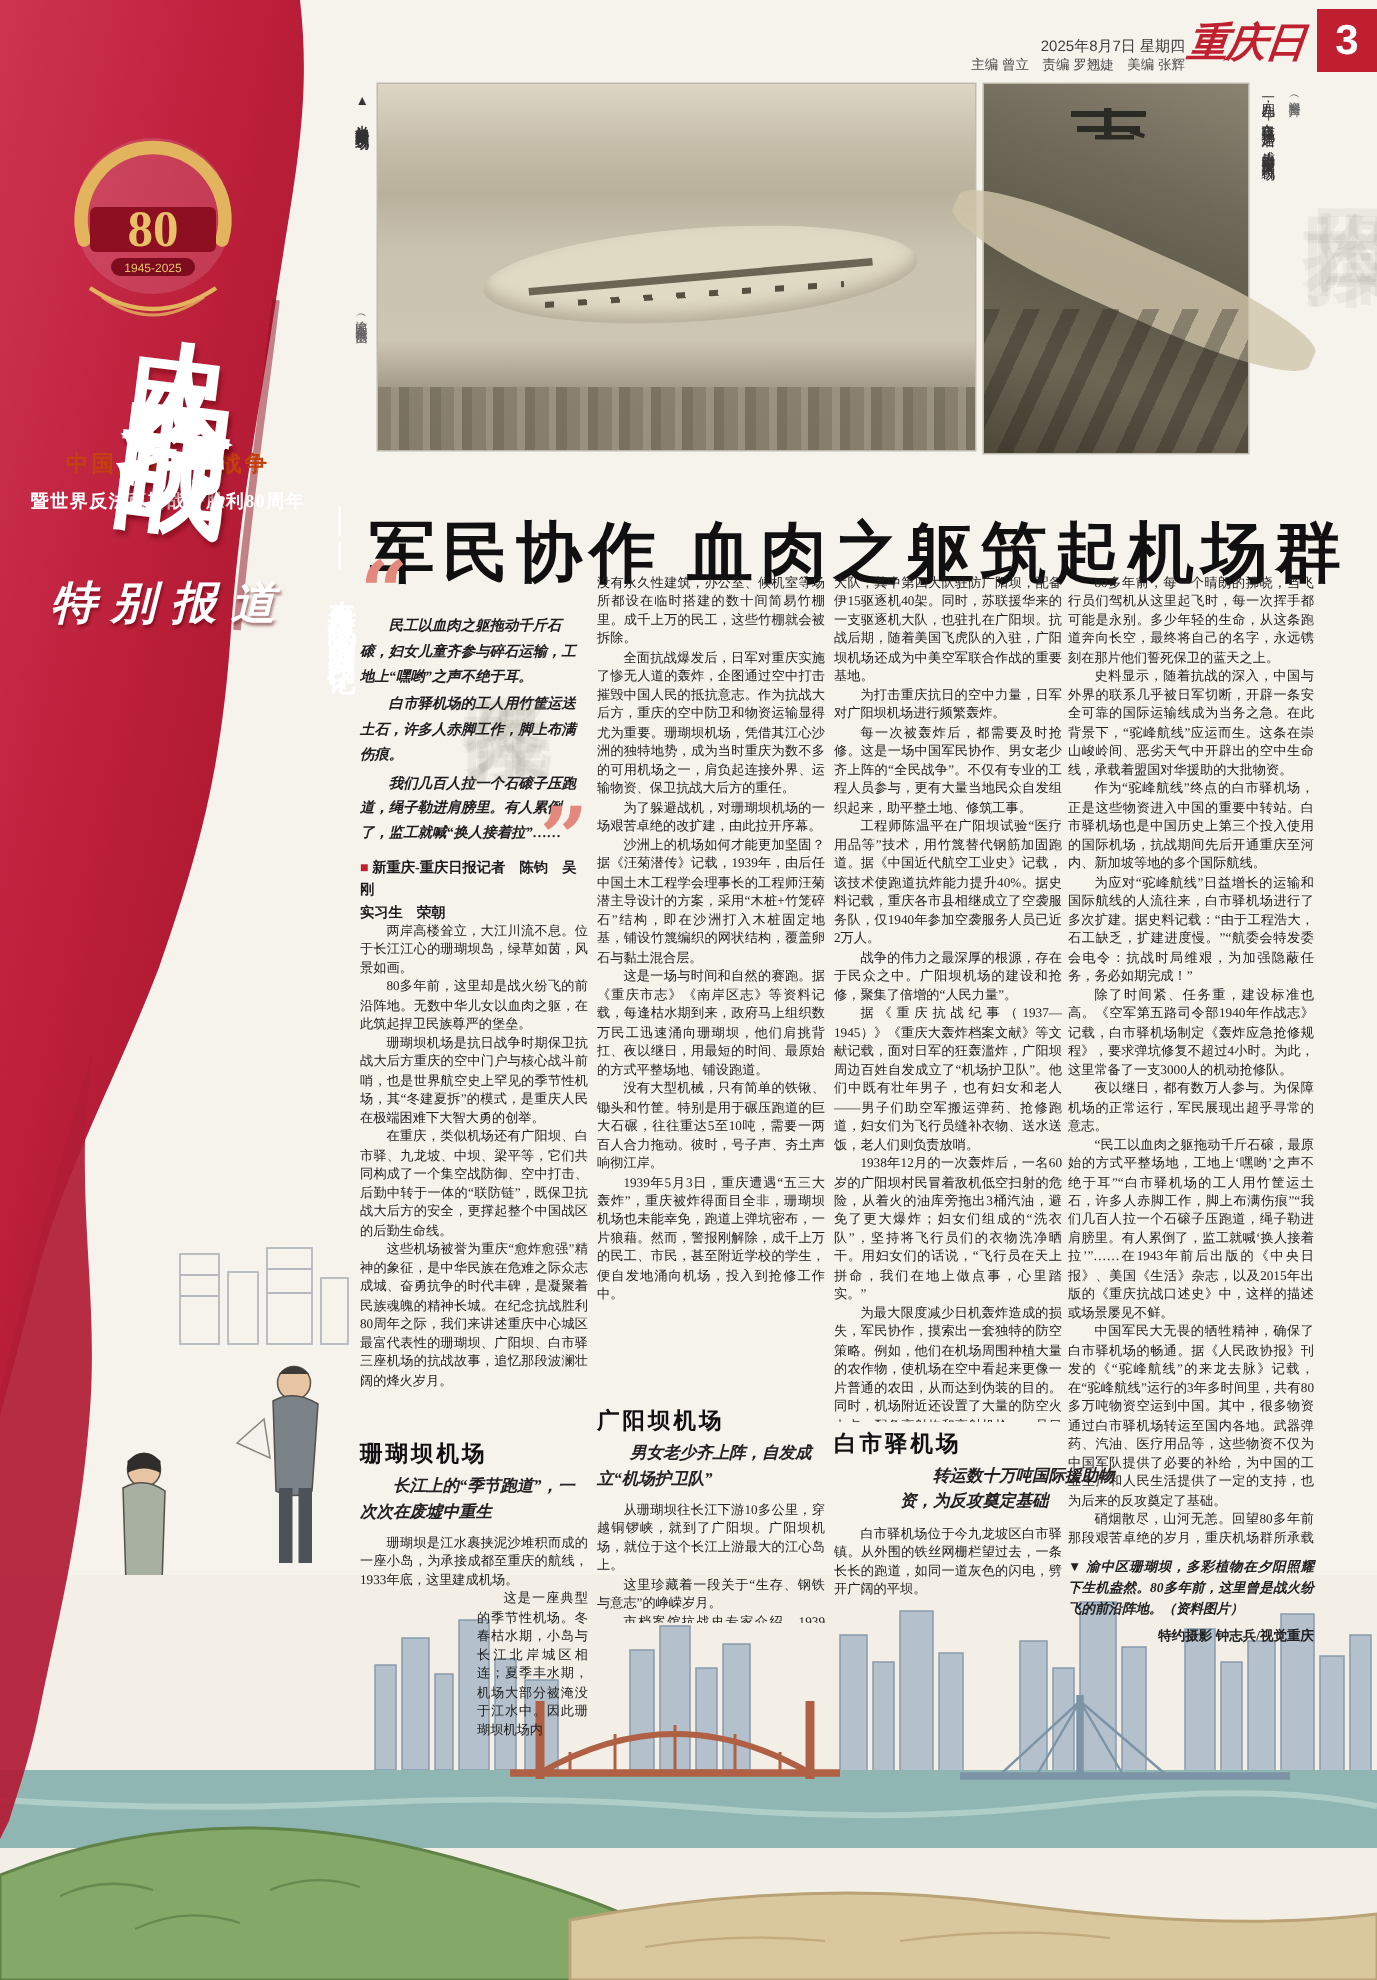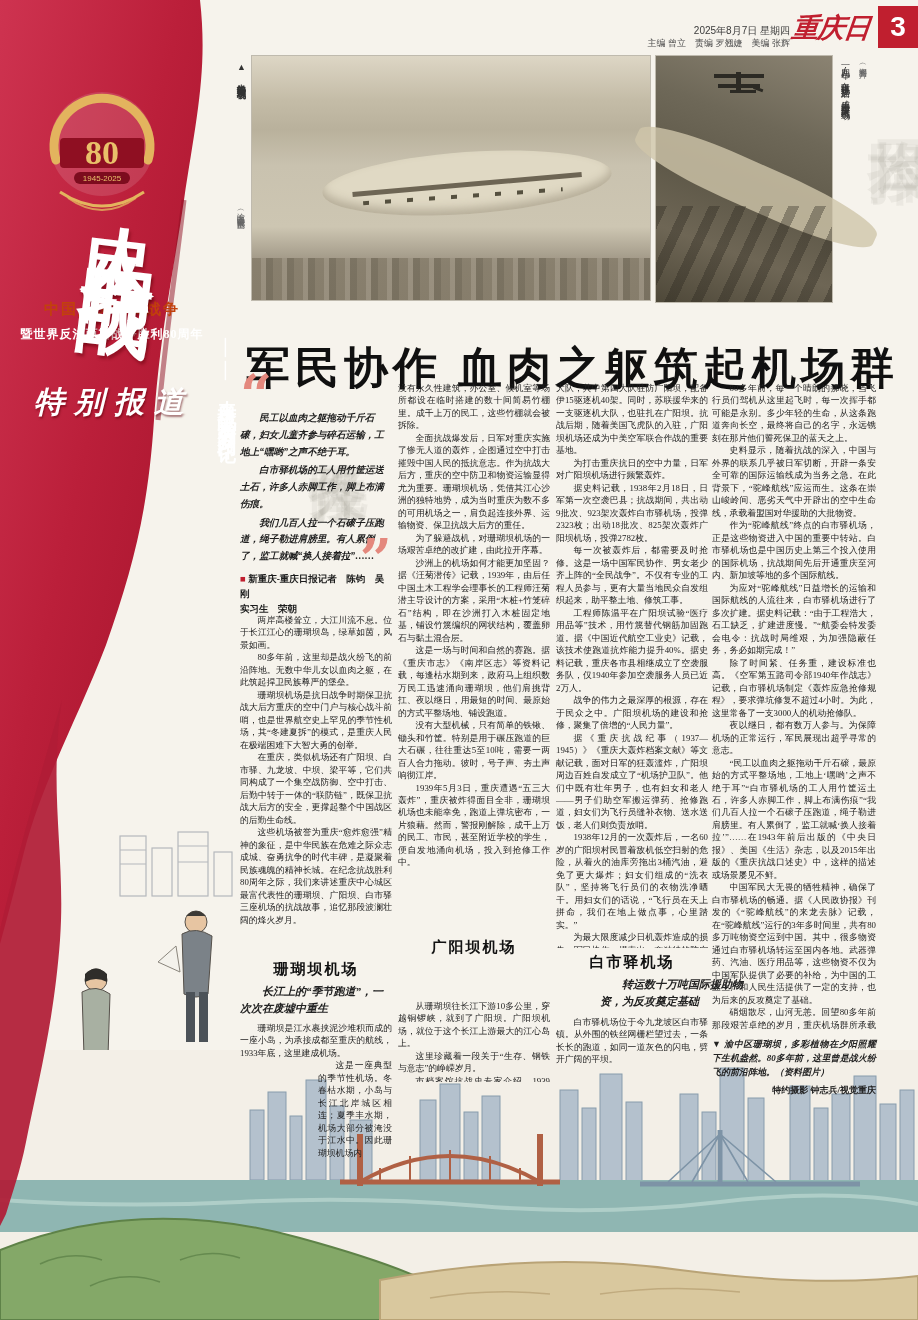--- a/index.html
+++ b/index.html
@@ -64,21 +64,21 @@
   .qmark{color:#e4887d;font-size:56px;line-height:30px;font-family:"DejaVu Serif",serif;font-weight:900;}
   .qmark.close{position:absolute;right:0;bottom:-8px;}
   .quote-box p{margin:0 0 2px 0;font-size:9.6px;font-weight:700;line-height:1.75;
                text-indent:2em;color:#1e1e1e;font-style:italic;}
   .byline{position:absolute;left:240px;top:572px;width:152px;z-index:3;
           font-size:9.5px;font-weight:700;color:#1c1c1c;line-height:1.6;}
   .byline .sq{color:#c01f2f;}
   
   .colblock{position:absolute;z-index:3;overflow:hidden;text-align:justify;}
   .colblock p{margin:0;font-size:8.8px;line-height:1.42;text-indent:2em;color:#222;}
-  .sec-title{position:absolute;z-index:3;width:152px;text-align:center;
+  .sec-title{position:absolute;z-index:3;width:152px;
              font-size:15px;font-weight:900;color:#111;letter-spacing:2px;}
   .sec-sub{position:absolute;z-index:3;width:152px;font-size:11px;font-weight:700;
            font-style:italic;color:#222;line-height:1.5;text-align:left;text-indent:2em;}
   .wrap-spacer{float:left;width:78px;height:130px;}
   .photo-cap{position:absolute;left:712px;top:1038px;width:164px;z-index:3;
              font-size:9px;font-weight:700;font-style:italic;color:#222;line-height:1.55;text-align:justify;}
   .photo-credit{margin-top:4px;text-align:right;font-style:normal;}
   
   #people-illo{position:absolute;left:0;top:830px;z-index:1;}
   #panorama{position:absolute;left:0;top:1050px;z-index:1;}
@@ -186,30 +186,30 @@
   <p style="text-indent:0;">没有永久性建筑，办公室、候机室等场所都设在临时搭建的数十间简易竹棚里。成千上万的民工，这些竹棚就会被拆除。</p>
   <p>全面抗战爆发后，日军对重庆实施了惨无人道的轰炸，企图通过空中打击摧毁中国人民的抵抗意志。作为抗战大后方，重庆的空中防卫和物资运输显得尤为重要。珊瑚坝机场，凭借其江心沙洲的独特地势，成为当时重庆为数不多的可用机场之一，肩负起连接外界、运输物资、保卫抗战大后方的重任。</p>
   <p>为了躲避战机，对珊瑚坝机场的一场艰苦卓绝的改扩建，由此拉开序幕。</p>
   <p>沙洲上的机场如何才能更加坚固？据《汪菊潜传》记载，1939年，由后任中国土木工程学会理事长的工程师汪菊潜主导设计的方案，采用“木桩+竹笼碎石”结构，即在沙洲打入木桩固定地基，铺设竹篾编织的网状结构，覆盖卵石与黏土混合层。</p>
   <p>这是一场与时间和自然的赛跑。据《重庆市志》《南岸区志》等资料记载，每逢枯水期到来，政府马上组织数万民工迅速涌向珊瑚坝，他们肩挑背扛、夜以继日，用最短的时间、最原始的方式平整场地、铺设跑道。</p>
   <p>没有大型机械，只有简单的铁锹、锄头和竹筐。特别是用于碾压跑道的巨大石碾，往往重达5至10吨，需要一两百人合力拖动。彼时，号子声、夯土声响彻江岸。</p>
   <p>1939年5月3日，重庆遭遇“五三大轰炸”，重庆被炸得面目全非，珊瑚坝机场也未能幸免，跑道上弹坑密布，一片狼藉。然而，警报刚解除，成千上万的民工、市民，甚至附近学校的学生，便自发地涌向机场，投入到抢修工作中。</p>
 
 </div>
 <div class="sec-title" style="left:398px;top:938px;">广阳坝机场</div>
+<div class="sec-sub" style="left:398px;top:961px;">男女老少齐上阵，自发成立“机场护卫队”</div>
 <div class="colblock" style="left:398px;top:1000px;width:152px;height:82px;">
   <p>从珊瑚坝往长江下游10多公里，穿越铜锣峡，就到了广阳坝。广阳坝机场，就位于这个长江上游最大的江心岛上。</p>
   <p>这里珍藏着一段关于“生存、钢铁与意志”的峥嵘岁月。</p>
   <p>市档案馆抗战史专家介绍，1939年，中国空军整训后，作战部队保留7个飞行</p>
 </div>
 
 <div class="colblock" style="left:556px;top:382px;width:152px;height:566px;">
   <p style="text-indent:0;">大队，其中第四大队驻防广阳坝，配备伊15驱逐机40架。同时，苏联援华来的一支驱逐机大队，也驻扎在广阳坝。抗战后期，随着美国飞虎队的入驻，广阳坝机场还成为中美空军联合作战的重要基地。</p>
   <p>为打击重庆抗日的空中力量，日军对广阳坝机场进行频繁轰炸。</p>
-  <p>据史料记载，1938年2月18日，日军第一次空袭巴县；抗战期间，共出动9批次、923架次轰炸白市驿机场，投弹2323枚；出动18批次、825架次轰炸广阳坝机场，投弹2782枚。</p>
   <p>每一次被轰炸后，都需要及时抢修。这是一场中国军民协作、男女老少齐上阵的“全民战争”。不仅有专业的工程人员参与，更有大量当地民众自发组织起来，助平整土地、修筑工事。</p>
   <p>工程师陈温平在广阳坝试验“医疗用品等”技术，用竹篾替代钢筋加固跑道。据《中国近代航空工业史》记载，该技术使跑道抗炸能力提升40%。据史料记载，重庆各市县相继成立了空袭服务队，仅1940年参加空袭服务人员已近2万人。</p>
   <p>战争的伟力之最深厚的根源，存在于民众之中。广阳坝机场的建设和抢修，聚集了倍增的“人民力量”。</p>
   <p>据《重庆抗战纪事（1937—1945）》《重庆大轰炸档案文献》等文献记载，面对日军的狂轰滥炸，广阳坝周边百姓自发成立了“机场护卫队”。他们中既有壮年男子，也有妇女和老人——男子们助空军搬运弹药、抢修跑道，妇女们为飞行员缝补衣物、送水送饭，老人们则负责放哨。</p>
   <p>1938年12月的一次轰炸后，一名60岁的广阳坝村民冒着敌机低空扫射的危险，从着火的油库旁拖出3桶汽油，避免了更大爆炸；妇女们组成的“洗衣队”，坚持将飞行员们的衣物洗净晒干。用妇女们的话说，“飞行员在天上拼命，我们在地上做点事，心里踏实。”</p>
   <p>为最大限度减少日机轰炸造成的损失，军民协作，摸索出一套独特的防空策略。例如，他们在机场周围种植大量的农作物，使机场在空中看起来更像一片普通的农田，从而达到伪装的目的。同时，机场附近还设置了大量的防空火力点，配备高射炮和高射机枪，一旦日机来袭，便能以密集的火力网进行拦截。</p>
 
 </div>
 <div class="sec-title" style="left:556px;top:953px;">白市驿机场</div>
 <div class="sec-sub" style="left:556px;top:976px;margin-left:44px;">转运数十万吨国际援助物资，为反攻奠定基础</div>

